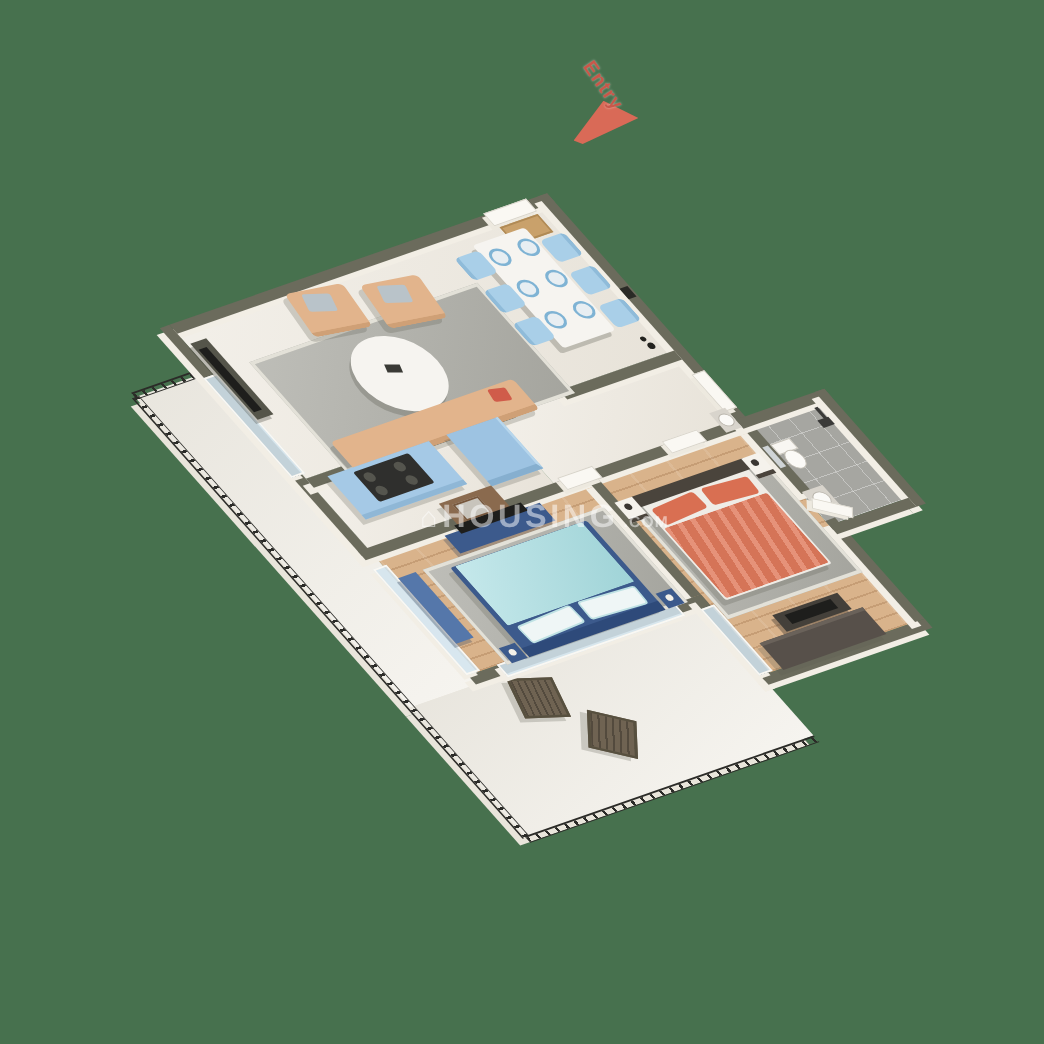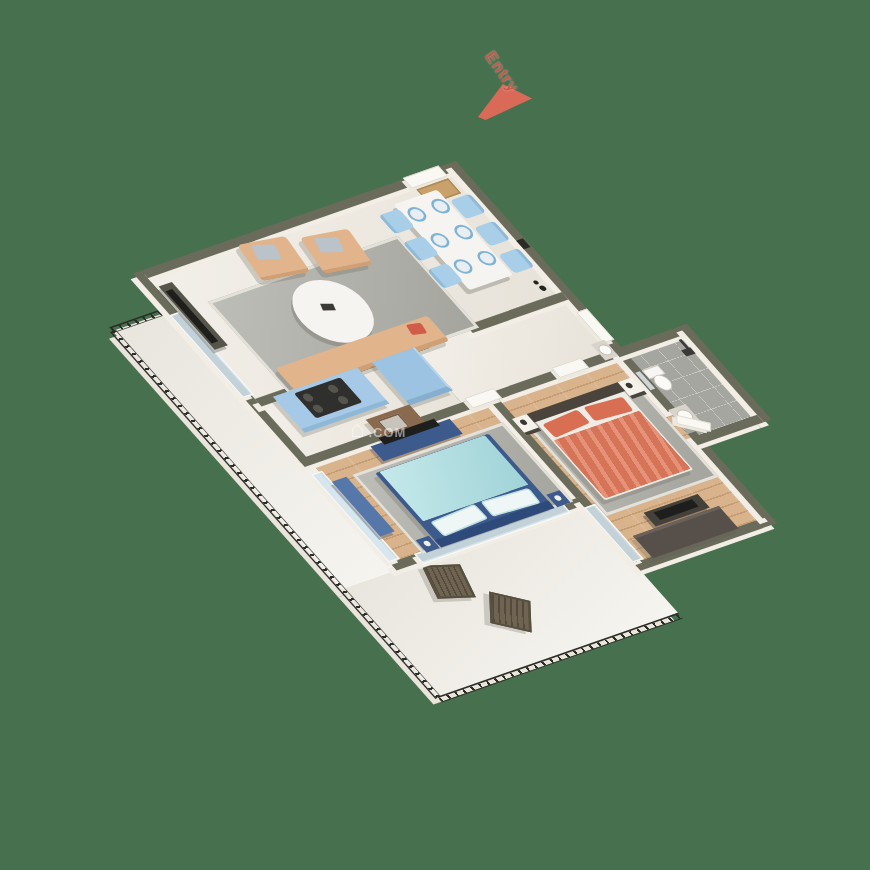--- a/index.html
+++ b/index.html
@@ -165,16 +165,17 @@
     <div class="abs" style="left:562px;top:386px;width:26px;height:28px;background:#D8D4CC;"></div>
     <div class="abs round" style="left:566px;top:391px;width:17px;height:17px;background:#FBFAF7;border:1px solid #B9B5AC;"></div>
     <div class="abs door" style="left:562px;top:394px;width:38px;height:12px;transform:rotate(38deg);transform-origin:left center;"></div>
   </div>
 
   <div class="abs entry-arrow" style="left: 478px; top: 84px; background-color: rgb(217, 106, 87);"></div>
   <div class="abs entry-label" style="left: 496px; top: 48px; width: 60px; color: rgb(200, 88, 74);">Entry</div>
 
   <div class="abs watermark" style="left: 350px; top: 415px; color: rgba(255, 255, 255, 0.5);">
     <span class="wm-house">⌂</span>
+    <span class="wm-main">HOUSING</span>
     <span class="wm-suffix">.COM</span>
   </div>
 
 </div>
 
 </body></html>

